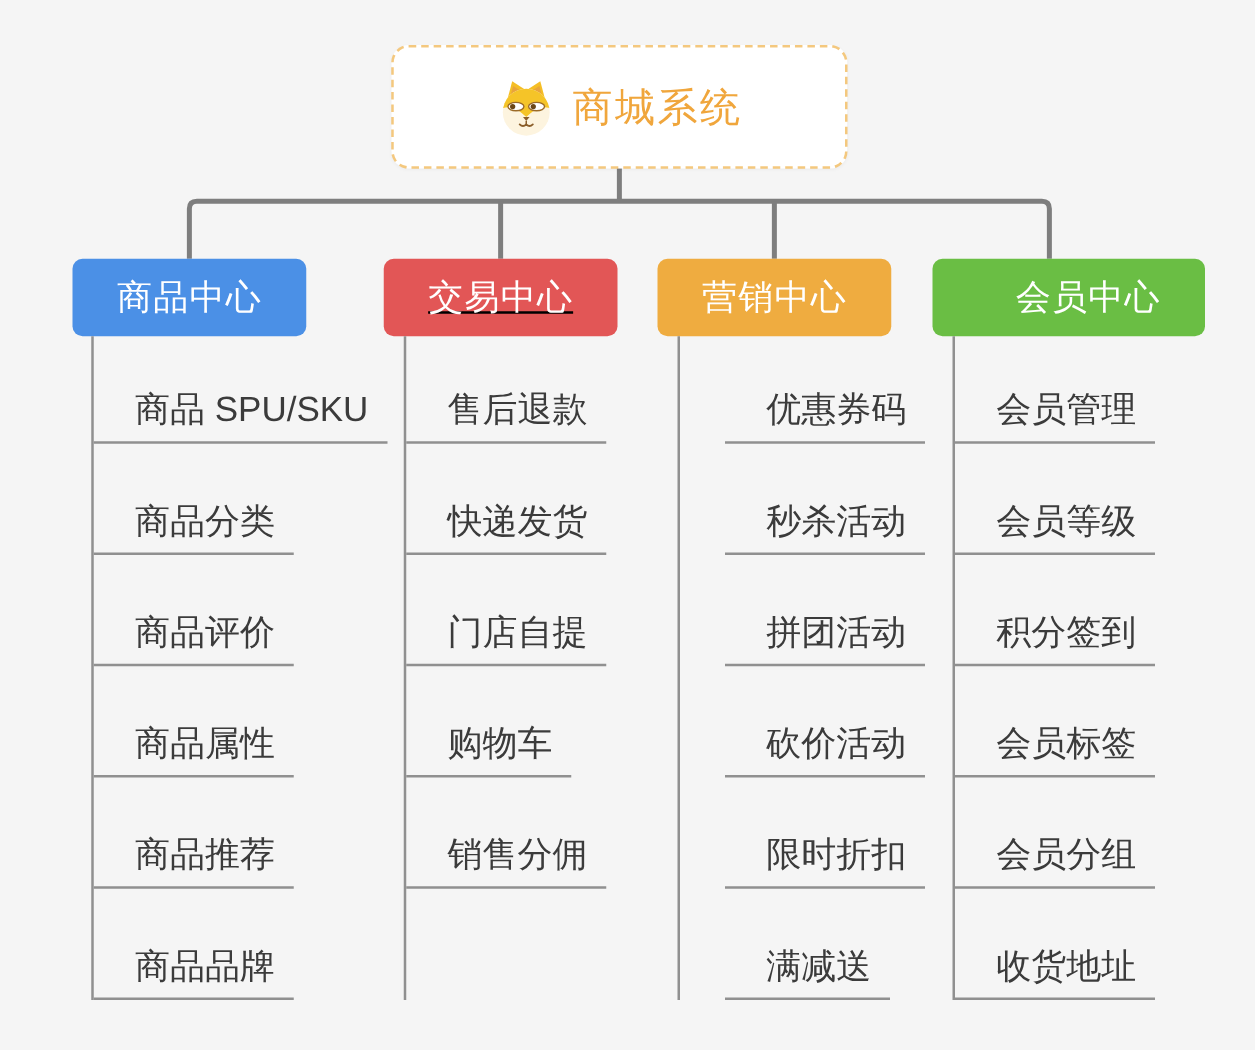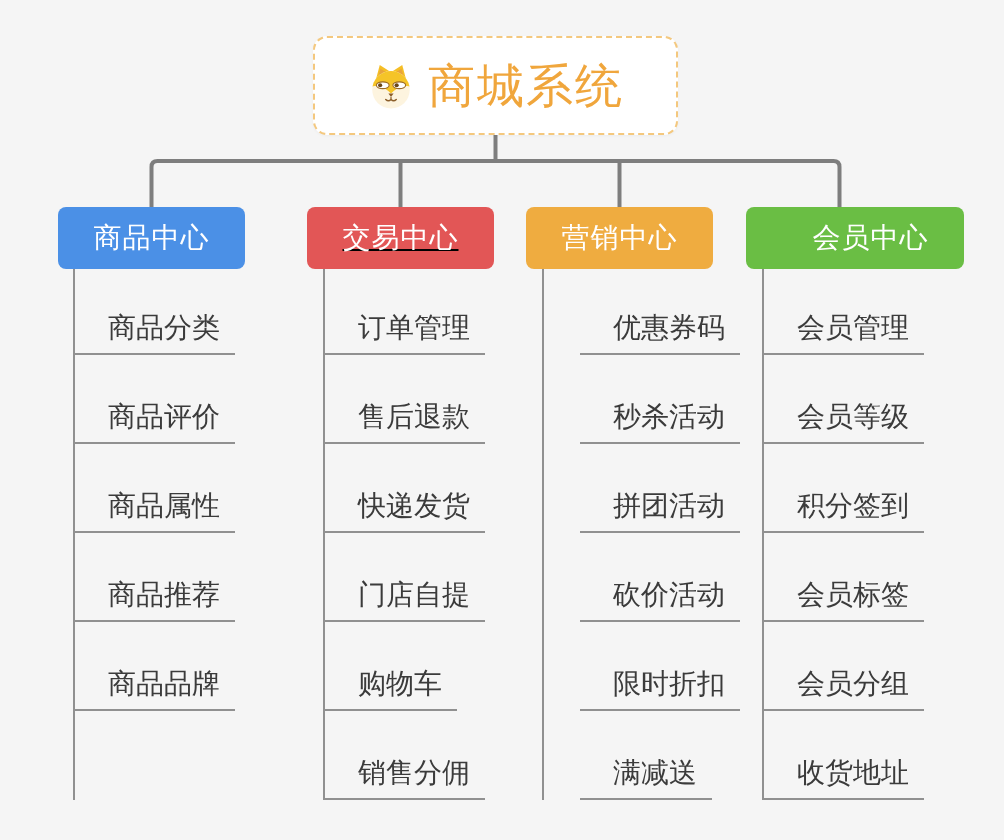--- a/index.html
+++ b/index.html
@@ -26,21 +26,21 @@
     background:#ffffff;
     border:2px dashed #F4C87E;
     border-radius:14px;
     display:flex;
     align-items:center;
     justify-content:center;
     gap:13px;
     box-shadow:0 1px 3px rgba(0,0,0,0.04);
   }
   .root-label{
-    font-size:47px;
+    font-size:32px;
     line-height:1;
     color:#F0A63C;
     letter-spacing:2px;
     white-space:nowrap;
   }
   .dog-icon{display:flex;align-items:center;}
   
   .branch-box{
     position:absolute;
     top:207px;
@@ -137,41 +137,41 @@
   </div>
   <div class="branch-box b2" style="background: rgb(239, 172, 64);">
     <span class="branch-label">营销中心</span>
   </div>
   <div class="branch-box b3" style="background: rgb(106, 190, 68); padding-left: 31px;">
     <span class="branch-label">会员中心</span>
   </div>
 
   <div class="leaf-col c0">
     <div class="leaf">
+        <span>商品 SPU/SKU</span>
+      </div>
+    <div class="leaf">
         <span>商品分类</span>
       </div>
     <div class="leaf">
         <span>商品评价</span>
       </div>
     <div class="leaf">
         <span>商品属性</span>
       </div>
     <div class="leaf">
         <span>商品推荐</span>
       </div>
     <div class="leaf">
         <span>商品品牌</span>
       </div>
   </div>
 
   <div class="leaf-col c1">
     <div class="leaf">
-        <span>订单管理</span>
-      </div>
-    <div class="leaf">
         <span>售后退款</span>
       </div>
     <div class="leaf">
         <span>快递发货</span>
       </div>
     <div class="leaf">
         <span>门店自提</span>
       </div>
     <div class="leaf">
         <span>购物车</span>

